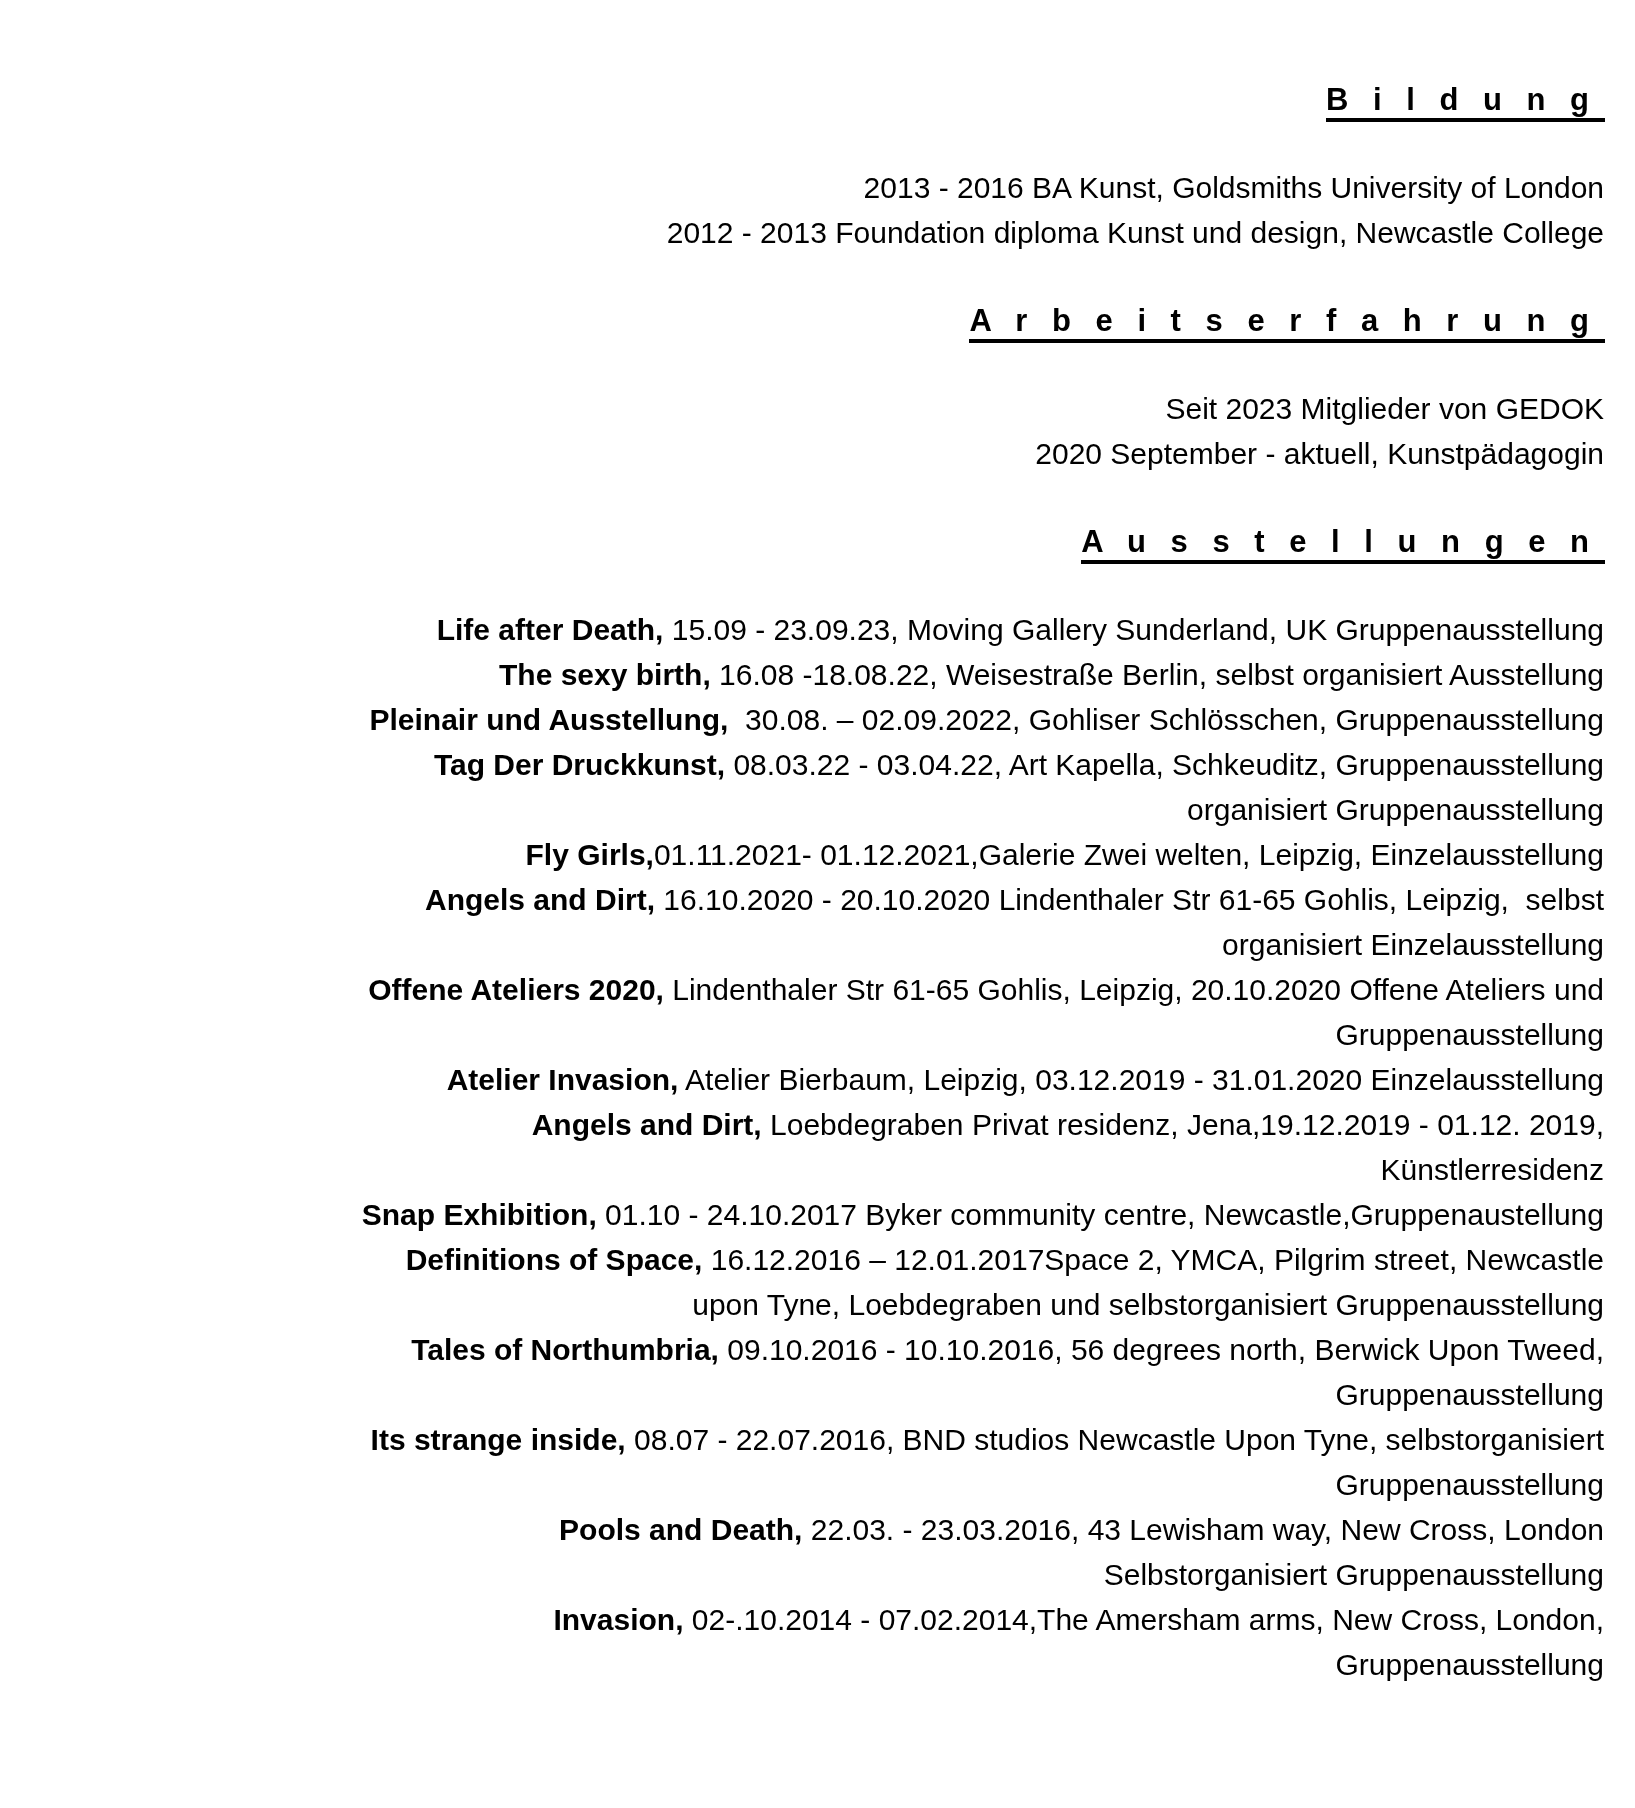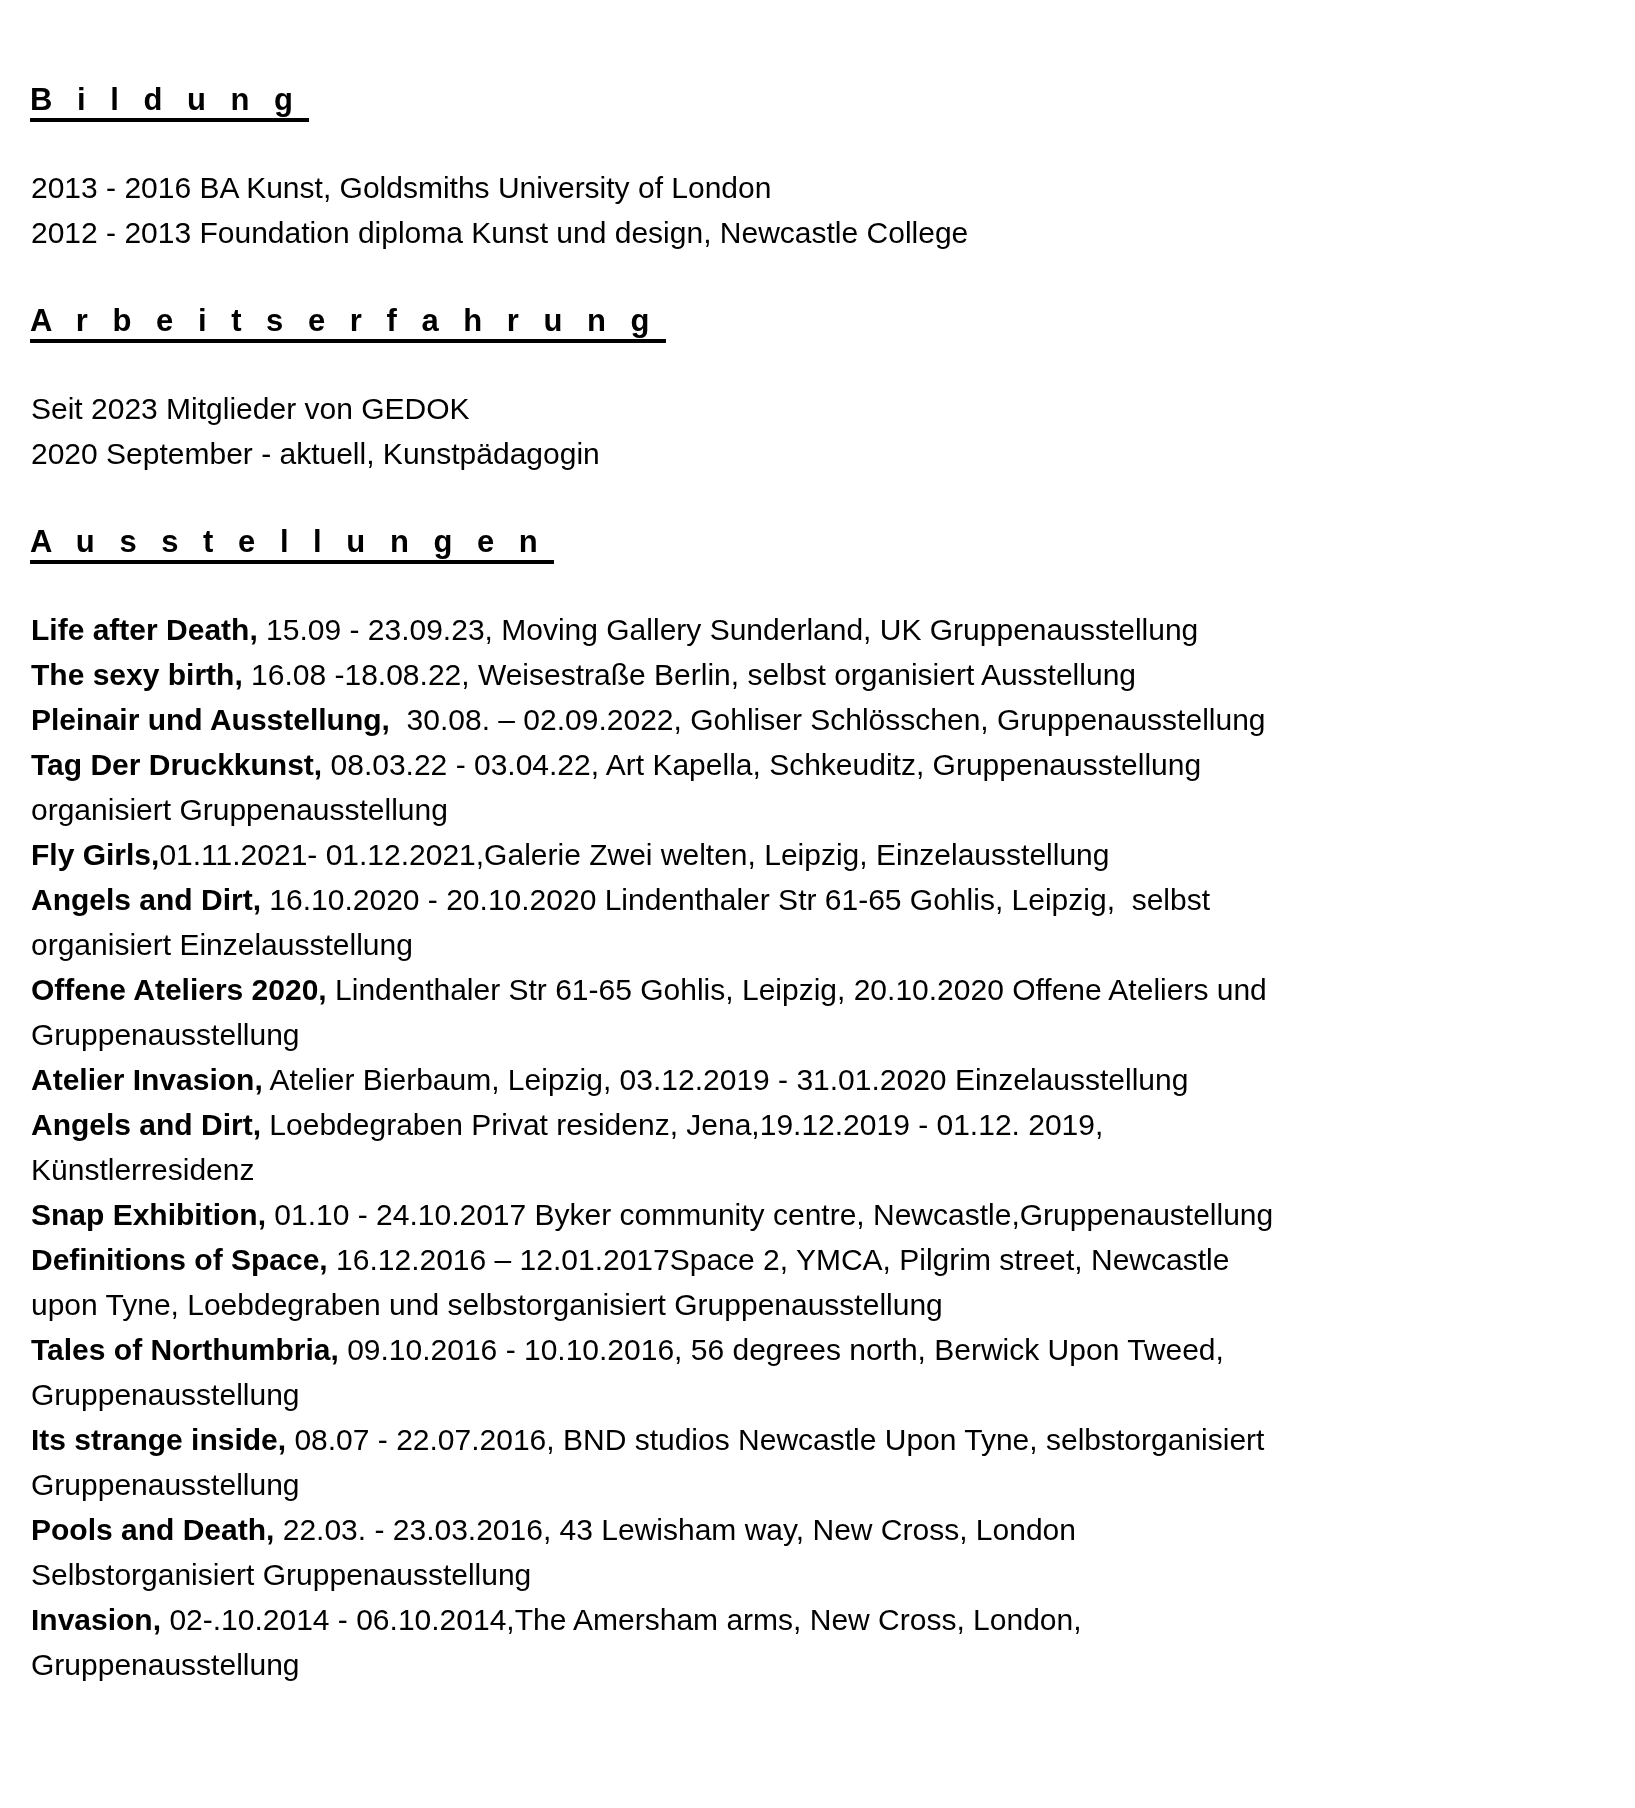--- a/index.html
+++ b/index.html
@@ -5,20 +5,21 @@
   html, body { margin: 0; padding: 0; background: #ffffff; }
   .page {
     width: 1635px;
     height: 1808px;
     background: #ffffff;
     color: #000000;
     font-family: "Liberation Sans", sans-serif;
     box-sizing: border-box;
     padding: 78px 30px 0 30px;
     overflow: hidden;
+    text-align: right;
   }
   .doc { font-size: 30px; line-height: 44px; }
   .line { white-space: pre; min-height: 44px; margin: 1px; }
   h2.line {
     font-size: 31px;
     font-weight: 700;
     margin: 0 0 44px 0;
   }
   .hul {
     display: inline-block;
@@ -66,19 +67,19 @@
           <div class="line"><span>Künstlerresidenz</span></div>
           <div class="line"><strong>Snap Exhibition,</strong><span> 01.10 - 24.10.2017 Byker community centre, Newcastle,Gruppenaustellung</span></div>
           <div class="line"><strong>Definitions of Space,</strong><span> 16.12.2016 – 12.01.2017Space 2, YMCA, Pilgrim street, Newcastle</span></div>
           <div class="line"><span>upon Tyne, Loebdegraben und selbstorganisiert Gruppenausstellung</span></div>
           <div class="line"><strong>Tales of Northumbria,</strong><span> 09.10.2016 - 10.10.2016, 56 degrees north, Berwick Upon Tweed,</span></div>
           <div class="line"><span>Gruppenausstellung</span></div>
           <div class="line"><strong>Its strange inside,</strong><span> 08.07 - 22.07.2016, BND studios Newcastle Upon Tyne, selbstorganisiert</span></div>
           <div class="line"><span>Gruppenausstellung</span></div>
           <div class="line"><strong>Pools and Death,</strong><span> 22.03. - 23.03.2016, 43 Lewisham way, New Cross, London</span></div>
           <div class="line"><span>Selbstorganisiert Gruppenausstellung</span></div>
-          <div class="line"><strong>Invasion,</strong><span> 02-.10.2014 - 06.10.2014,The Amersham arms, New Cross, London,</span></div>
+          <div class="line"><strong>Invasion,</strong><span> 02-.10.2014 - 07.02.2014,The Amersham arms, New Cross, London,</span></div>
           <div class="line"><span>Gruppenausstellung</span></div>
         </div>
     </section>
 
   </div>
 </div>
 
 </body></html>

